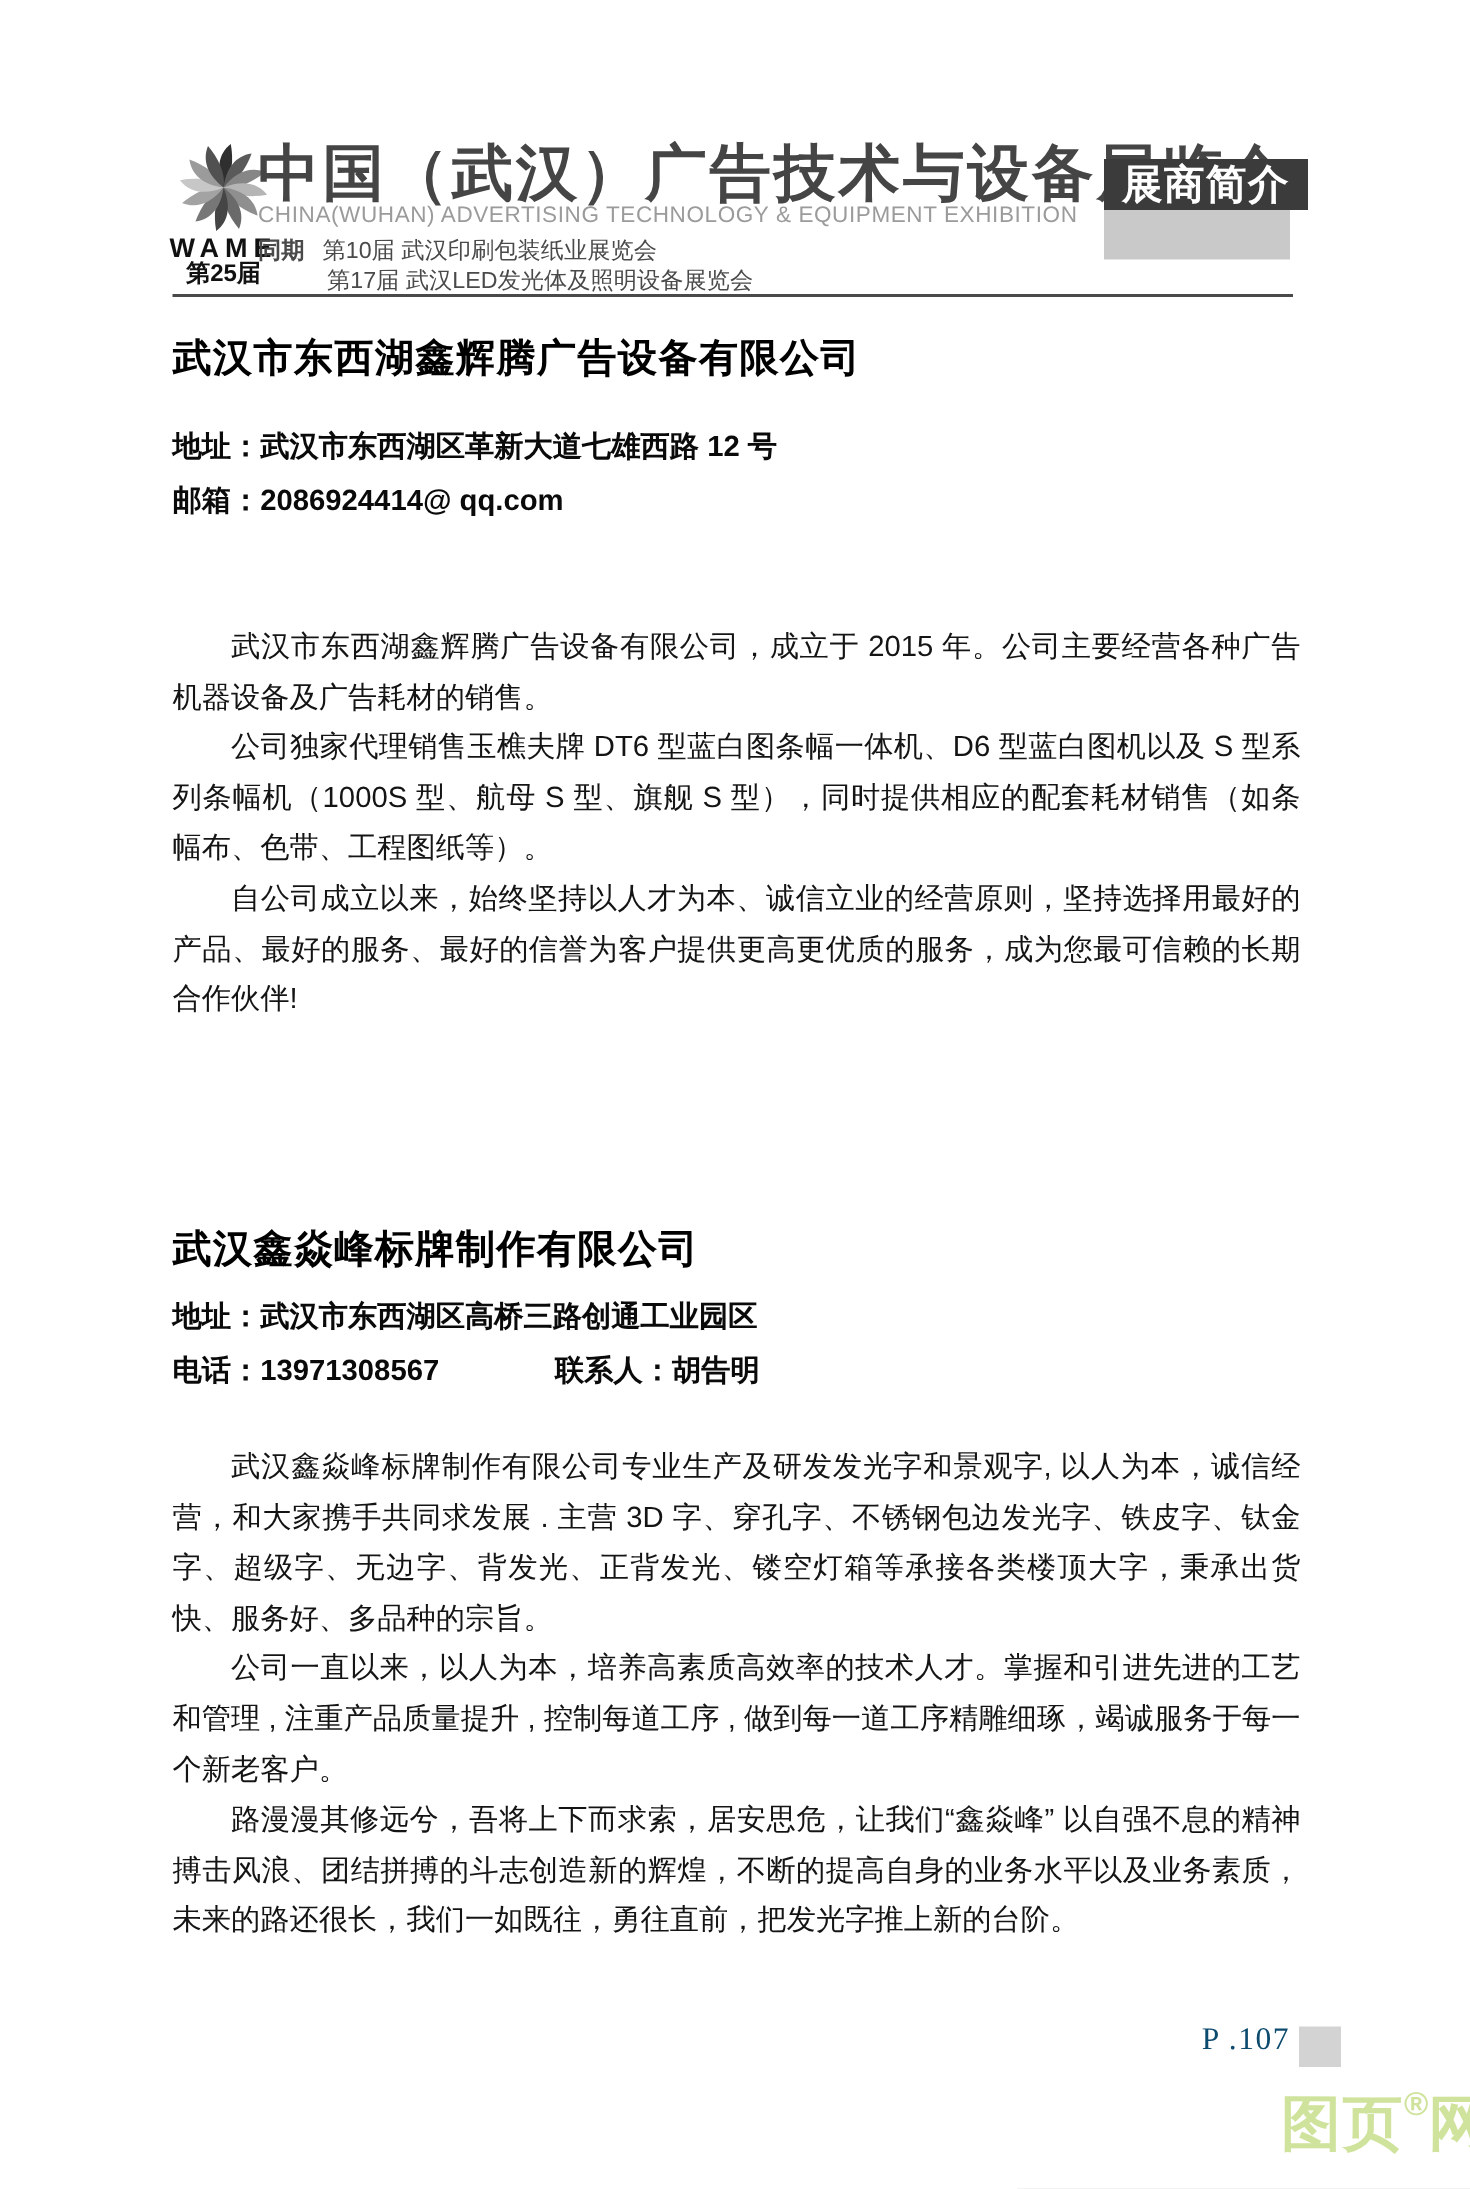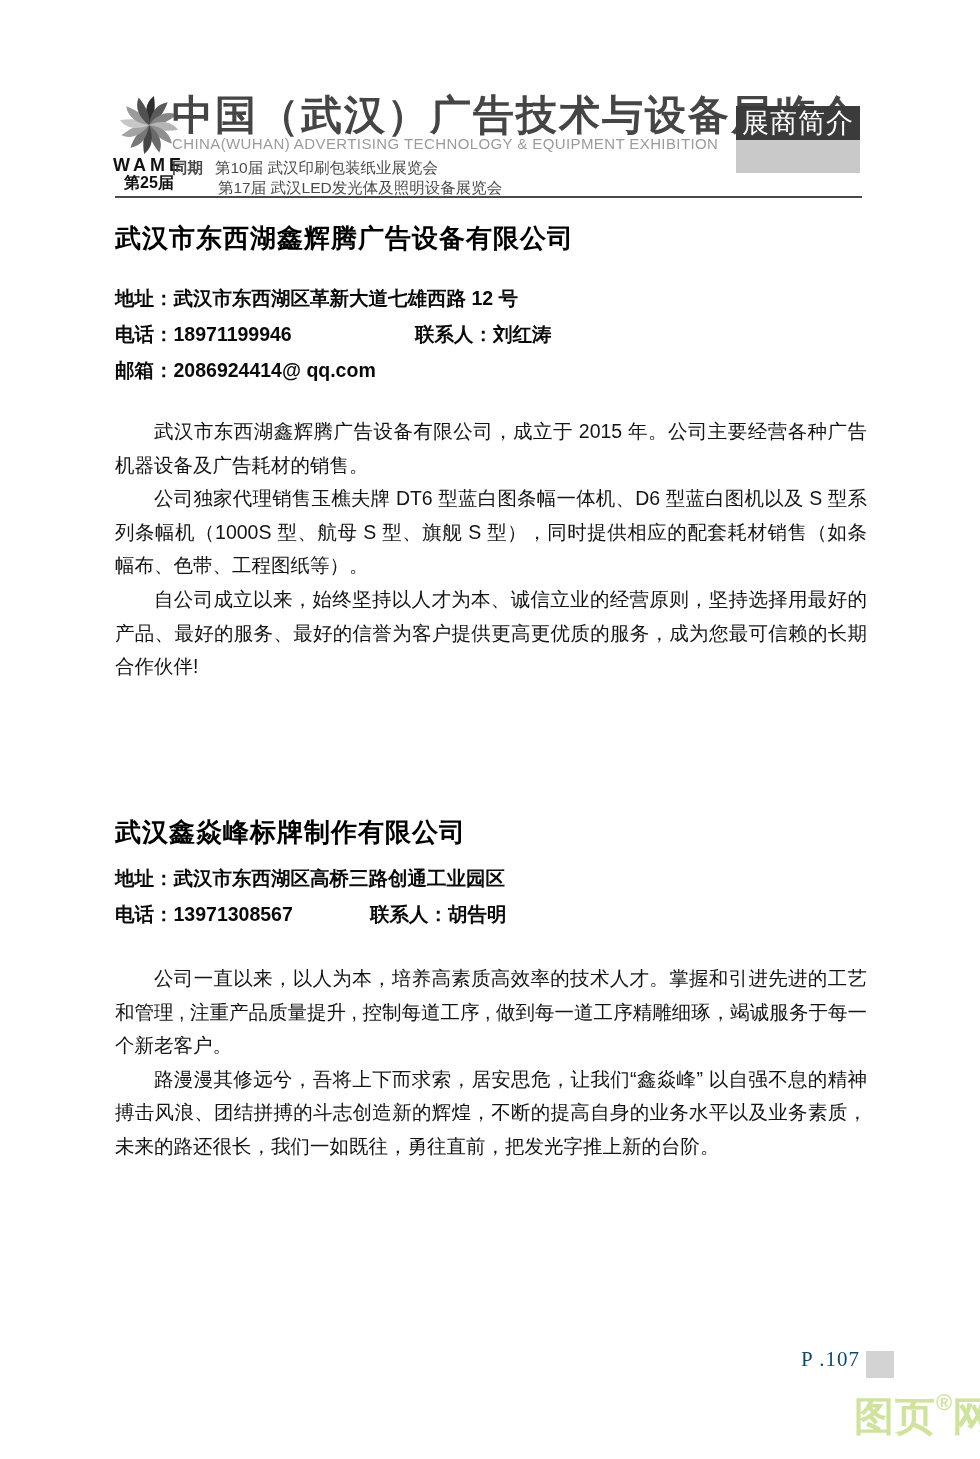--- a/index.html
+++ b/index.html
@@ -15,23 +15,23 @@
   .logo-brand { font-weight:bold; font-size:18px; letter-spacing:4px; color:#111; line-height:15px; }
   .logo-edition { font-weight:bold; font-size:16px; color:#111; line-height:19px; }
 
   .title-block { position:absolute; left:172px; top:96px; width:560px; }
   .main-title { font-size:41px; font-weight:bold; color:#454545; letter-spacing:2px; line-height:38px; white-space:nowrap; }
   .subtitle-en { font-size:15px; color:#9b9b9b; letter-spacing:0.4px; margin-top:1px; white-space:nowrap; }
   .concurrent { margin-top:7px; font-size:15.5px; color:#4a4a4a; line-height:18px; }
   .concurrent-label { font-weight:bold; margin-right:12px; }
   .concurrent-row2 { margin-left:46px; margin-top:2px; }
 
-  .badge { position:absolute; left:736px; top:106px; width:124px; height:34px;
+  .badge { position:absolute; left:736px; top:106px; width:136px; height:34px;
     background:var(--badge-bg,#3b3b3b); color:#fff; font-size:27px; letter-spacing:1px;
-    text-align:center; line-height:34px; }
+    text-align:center; line-height:34px;font-weight:bold; }
   .badge-block { position:absolute; left:736px; top:140px; width:124px; height:33px;
     background:var(--badge-block,#c9c9c9); }
   .header-rule { position:absolute; left:115px; top:196px; width:747px; height:2px;
     background:var(--rule,#4a4a4a); }
 
   
   .company-name { position:absolute; left:115px; font-size:26px; font-weight:bold;
     color:#000; letter-spacing:1px; white-space:nowrap; }
   .c1-name { top:221px; }
   .c2-name { top:815px; }
@@ -103,23 +103,20 @@
   <div class="badge-block"></div>
   <div class="header-rule"></div>
 
   <div class="company-name c1-name">武汉市东西湖鑫辉腾广告设备有限公司</div>
 
   <div class="contact c1-contact">
     <div class="contact-line">
       <span>地址：</span><span>武汉市东西湖区革新大道七雄西路 12 号</span>
     </div>
     <div class="contact-line">
-      <span class="cell-wide"><span>电话：</span><span>18971199946</span></span><span>联系人：</span><span>刘红涛</span>
-    </div>
-    <div class="contact-line">
       <span>邮箱：</span><span>2086924414@ qq.com</span>
     </div>
   </div>
 
   <div class="desc c1-desc">
     <p>武汉市东西湖鑫辉腾广告设备有限公司，成立于 2015 年。公司主要经营各种广告机器设备及广告耗材的销售。</p>
     <p>公司独家代理销售玉樵夫牌 DT6 型蓝白图条幅一体机、D6 型蓝白图机以及 S 型系列条幅机（1000S 型、航母 S 型、旗舰 S 型），同时提供相应的配套耗材销售（如条幅布、色带、工程图纸等）。</p>
     <p>自公司成立以来，始终坚持以人才为本、诚信立业的经营原则，坚持选择用最好的产品、最好的服务、最好的信誉为客户提供更高更优质的服务，成为您最可信赖的长期合作伙伴!</p>
   </div>
 
@@ -128,20 +125,21 @@
   <div class="contact c2-contact">
     <div class="contact-line">
       <span>地址：</span><span>武汉市东西湖区高桥三路创通工业园区</span>
     </div>
     <div class="contact-line">
       <span class="cell-mid"><span>电话：</span><span>13971308567</span></span><span>联系人：</span><span>胡告明</span>
     </div>
   </div>
 
   <div class="desc c2-desc">
+    <p>武汉鑫焱峰标牌制作有限公司专业生产及研发发光字和景观字, 以人为本，诚信经营，和大家携手共同求发展 . 主营 3D 字、穿孔字、不锈钢包边发光字、铁皮字、钛金字、超级字、无边字、背发光、正背发光、镂空灯箱等承接各类楼顶大字，秉承出货快、服务好、多品种的宗旨。</p>
     <p>公司一直以来，以人为本，培养高素质高效率的技术人才。掌握和引进先进的工艺和管理 , 注重产品质量提升 , 控制每道工序 , 做到每一道工序精雕细琢，竭诚服务于每一个新老客户。</p>
     <p>路漫漫其修远兮，吾将上下而求索，居安思危，让我们“鑫焱峰” 以自强不息的精神搏击风浪、团结拼搏的斗志创造新的辉煌，不断的提高自身的业务水平以及业务素质，未来的路还很长，我们一如既往，勇往直前，把发光字推上新的台阶。</p>
   </div>
 
   <div class="page-number">P .107</div>
   <div class="page-square"></div>
 
   <div class="watermark">
     <span class="wm-text">图页</span><span class="wm-reg">®</span><span class="wm-text">网</span>
   </div>

